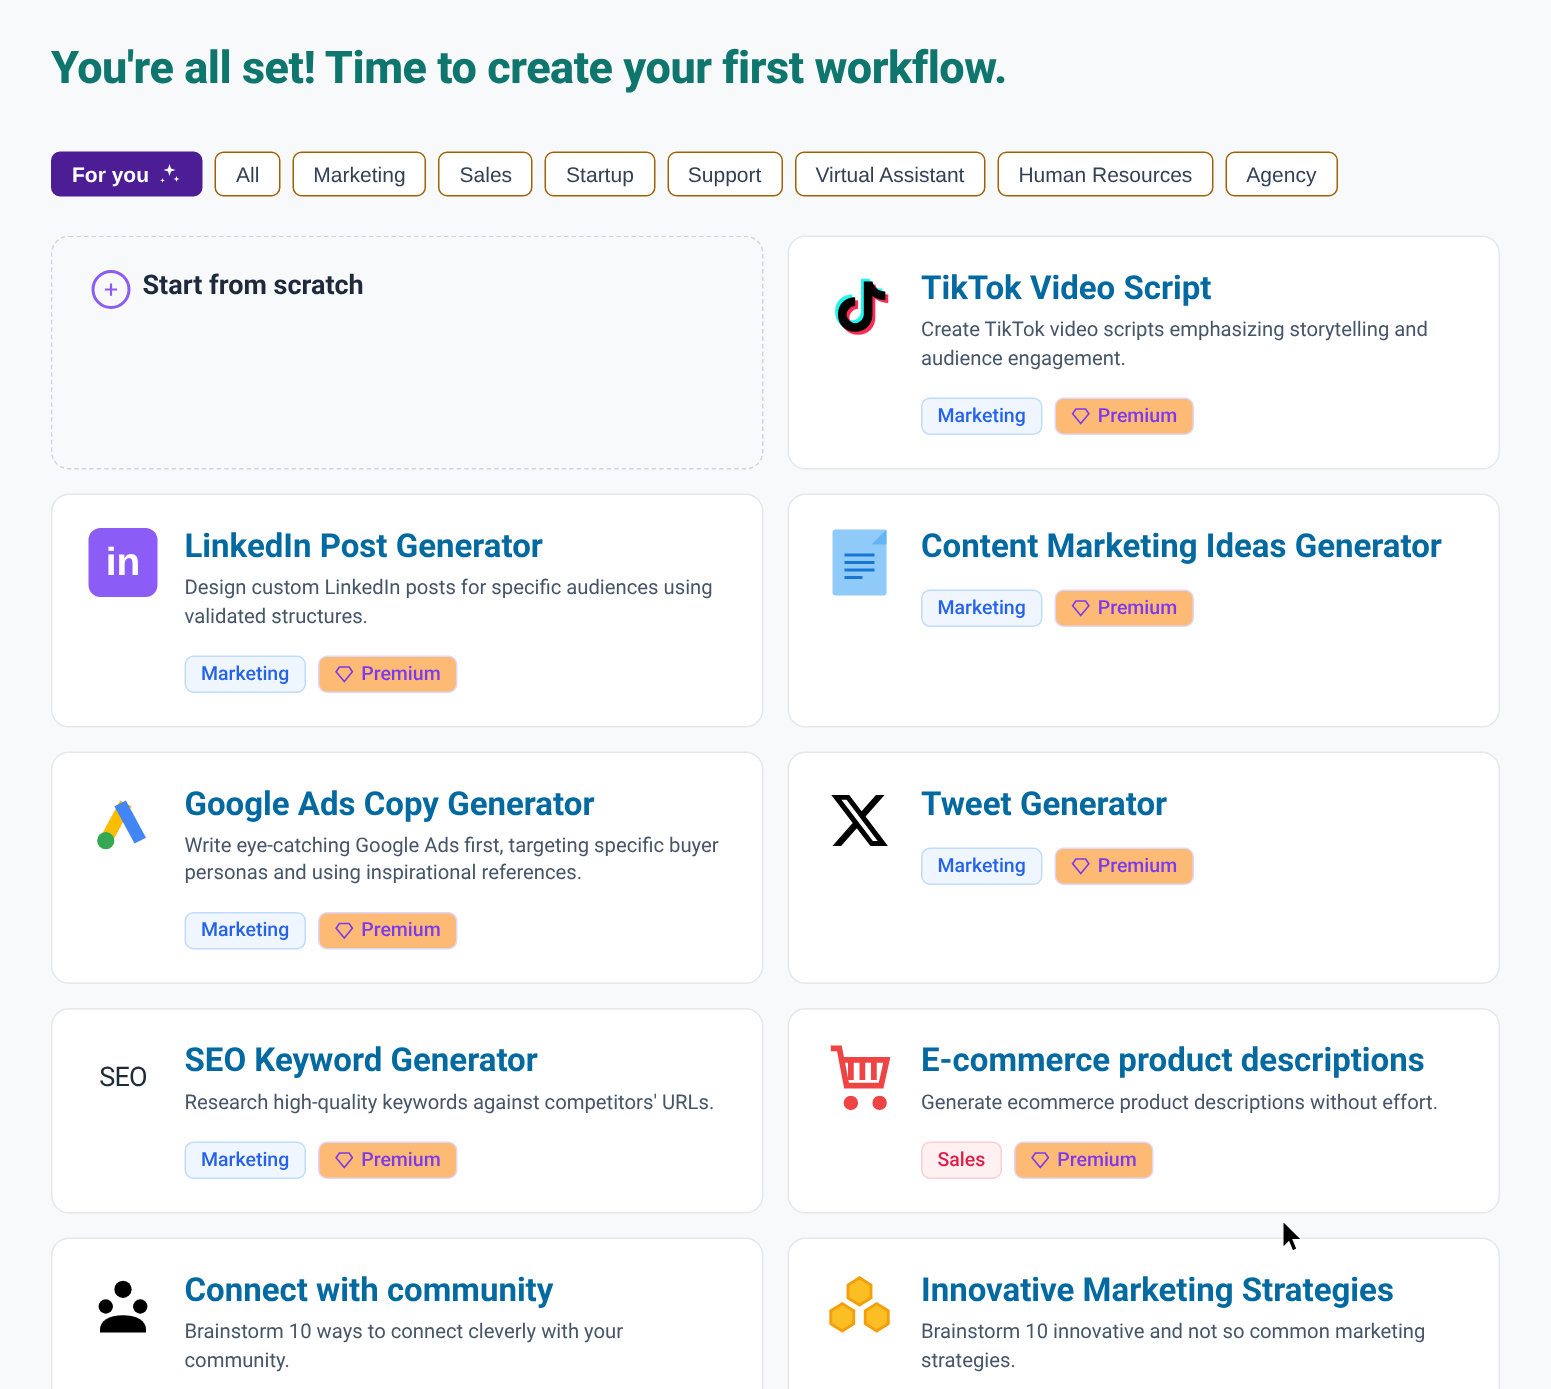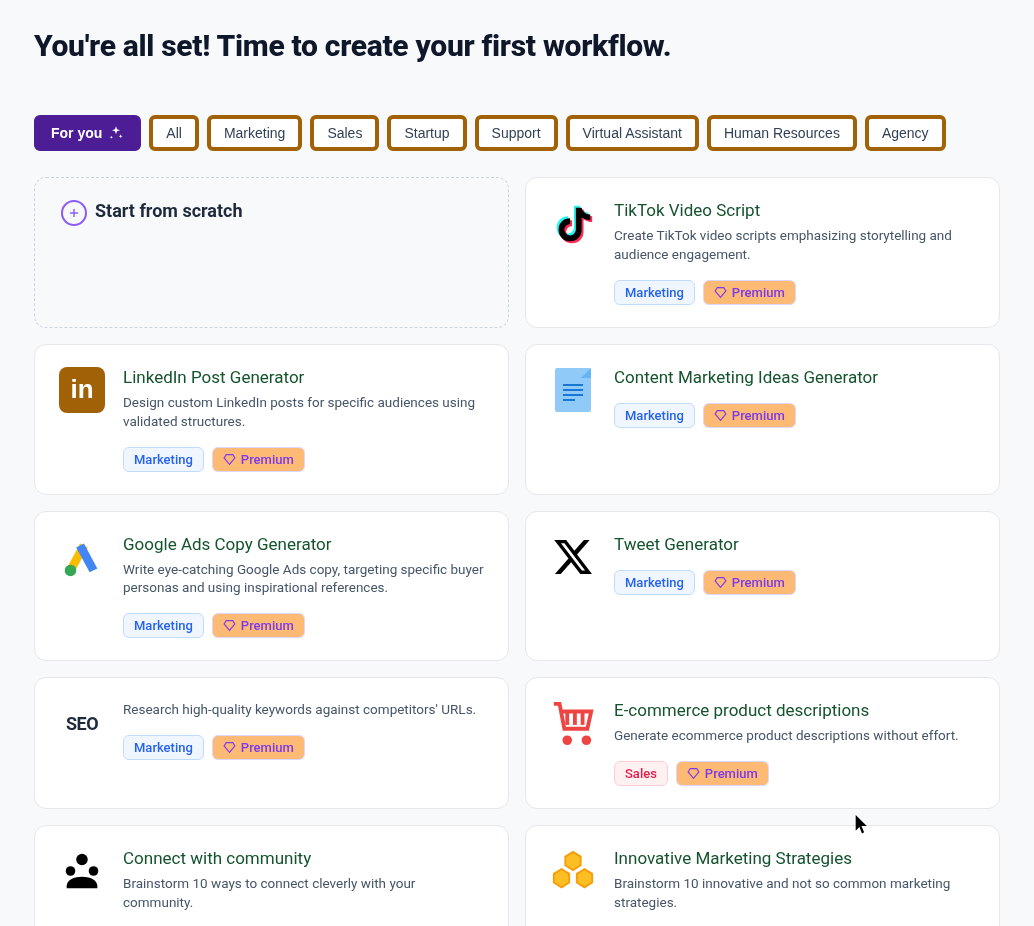--- a/index.html
+++ b/index.html
@@ -9,33 +9,33 @@
     }
     body {
       font-family: -apple-system, BlinkMacSystemFont, 'Segoe UI', Roboto, Helvetica, Arial, sans-serif;
       background: #f8f9fb;
       padding: 28px 34px;
       color: #1e293b;
     }
     .page-title {
       font-size: 30px;
       font-weight: 800;
-      color: #0f172a;
-      margin-bottom: 52px;
+      color: #0f766e;
+      margin-bottom: 38px;
       letter-spacing: -0.3px;
     }
     .tabs {
       display: flex;
       gap: 8px;
       margin-bottom: 26px;
       flex-wrap: wrap;
     }
     .tab {
       padding: 6px 13px;
-      border: 4px solid #a16207;
+      border: 1px solid #a16207;
       border-radius: 6px;
       background: #fff;
       font-size: 14px;
       color: #334155;
       cursor: pointer;
       display: inline-flex;
       align-items: flex-end;
       gap: 6px;
       font-weight: 500;
     }
@@ -105,23 +105,23 @@
       align-items: center;
       justify-content: center;
     }
     .card-body {
       flex: 1;
       display: flex;
       flex-direction: column;
       gap: 6px;
     }
     .card-title {
-      font-size: 17px;
-      font-weight: 400;
-      color: #14532d;
+      font-size: 22px;
+      font-weight: 700;
+      color: #0369a1;
     }
     .card-desc {
       font-size: 13.5px;
       color: #475569;
       line-height: 1.4;
     }
     .badges {
       display: flex;
       gap: 8px;
       margin-top: 10px;
@@ -153,21 +153,21 @@
       background: #fdba74;
     }
     .diamond-icon {
       width: 13px;
       height: 13px;
     }
     
     .linkedin-box {
       width: 46px;
       height: 46px;
-      background: #a16207;
+      background: #8b5cf6;
       border-radius: 8px;
       display: flex;
       align-items: center;
       justify-content: center;
       color: #fff;
       font-weight: 800;
       font-size: 26px;
       font-family: Arial, sans-serif;
     }
     .doc-icon {
@@ -191,21 +191,21 @@
       top: 16px;
       left: 8px;
       right: 8px;
     }
     .doc-lines div {
       height: 2px;
       background: #1976d2;
       margin-bottom: 3px;
     }
     .seo-text {
-      font-weight: 700;
+      font-weight: 400;
       font-size: 18px;
       color: #1e293b;
       letter-spacing: -0.5px;
     }
     .cursor {
       position: absolute;
       left: 855px;
       top: 815px;
       width: 14px;
       height: 20px;
@@ -332,21 +332,21 @@
   <div class="card">
     <div class="card-icon">
       <svg viewBox="0 0 48 48" width="46" height="46">
         <path d="M8 36 L22 10 L30 14 L16 40 Z" fill="#FBBC04"></path>
         <path d="M26 10 L40 36 L32 40 L18 14 Z" fill="#4285F4"></path>
         <circle cx="12" cy="38" r="6" fill="#34A853"></circle>
       </svg>
     </div>
     <div class="card-body">
       <div class="card-title">Google Ads Copy Generator</div>
-      <div class="card-desc">Write eye-catching Google Ads copy, targeting specific buyer personas and using inspirational references.</div>
+      <div class="card-desc">Write eye-catching Google Ads first, targeting specific buyer personas and using inspirational references.</div>
       <div class="badges">
         <span class="badge badge-marketing">Marketing</span>
         <span class="badge badge-premium">
           <svg class="diamond-icon" viewBox="0 0 24 24" fill="none" stroke="currentColor" stroke-width="2">
               <path d="M6 3h12l4 6-10 12L2 9l4-6z"></path>
             </svg>
           <span>Premium</span>
         </span>
       </div>
     </div>
@@ -370,20 +370,21 @@
         </span>
       </div>
     </div>
   </div>
 
   <div class="card">
     <div class="card-icon">
       <span class="seo-text">SEO</span>
     </div>
     <div class="card-body">
+      <div class="card-title">SEO Keyword Generator</div>
       <div class="card-desc">Research high-quality keywords against competitors' URLs.</div>
       <div class="badges">
         <span class="badge badge-marketing">Marketing</span>
         <span class="badge badge-premium">
           <svg class="diamond-icon" viewBox="0 0 24 24" fill="none" stroke="currentColor" stroke-width="2">
               <path d="M6 3h12l4 6-10 12L2 9l4-6z"></path>
             </svg>
           <span>Premium</span>
         </span>
       </div>

